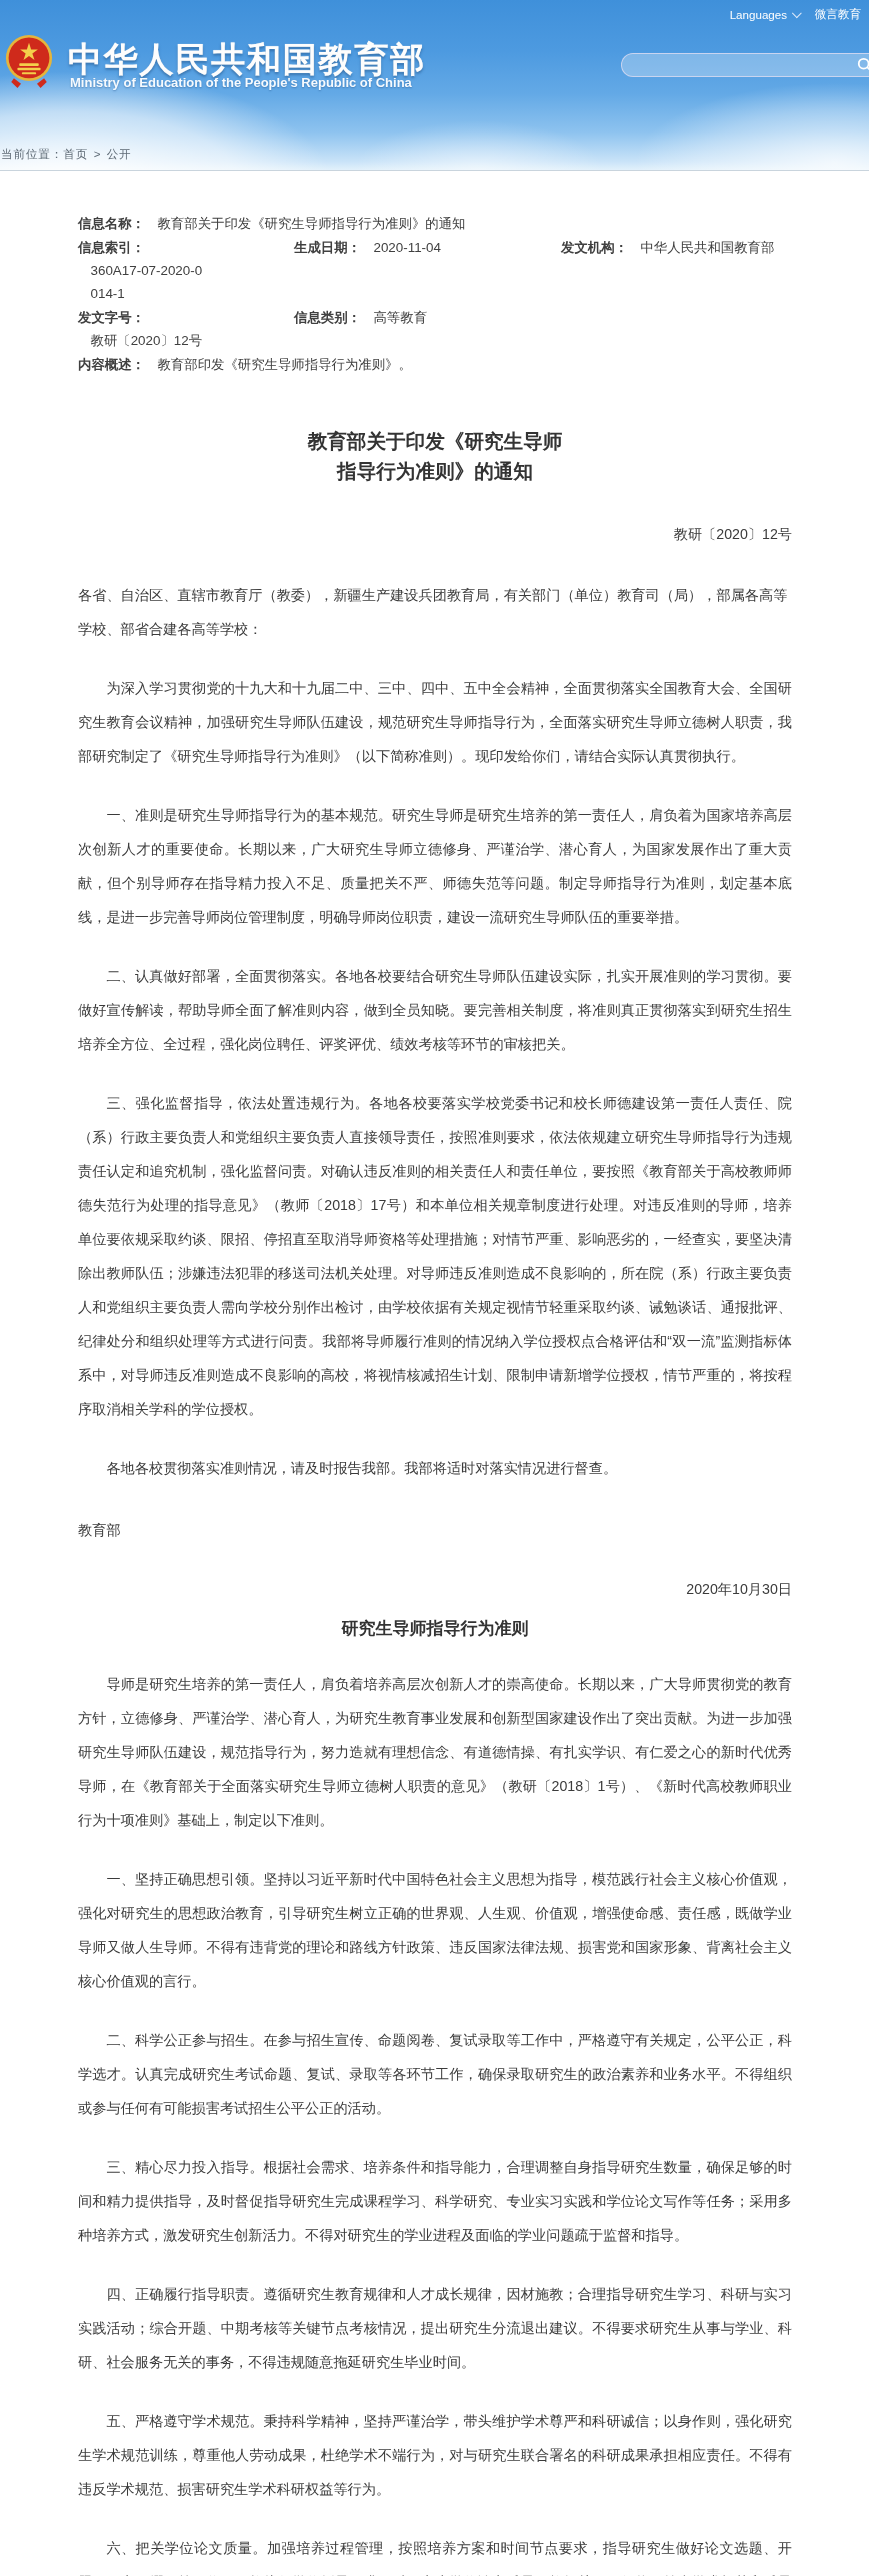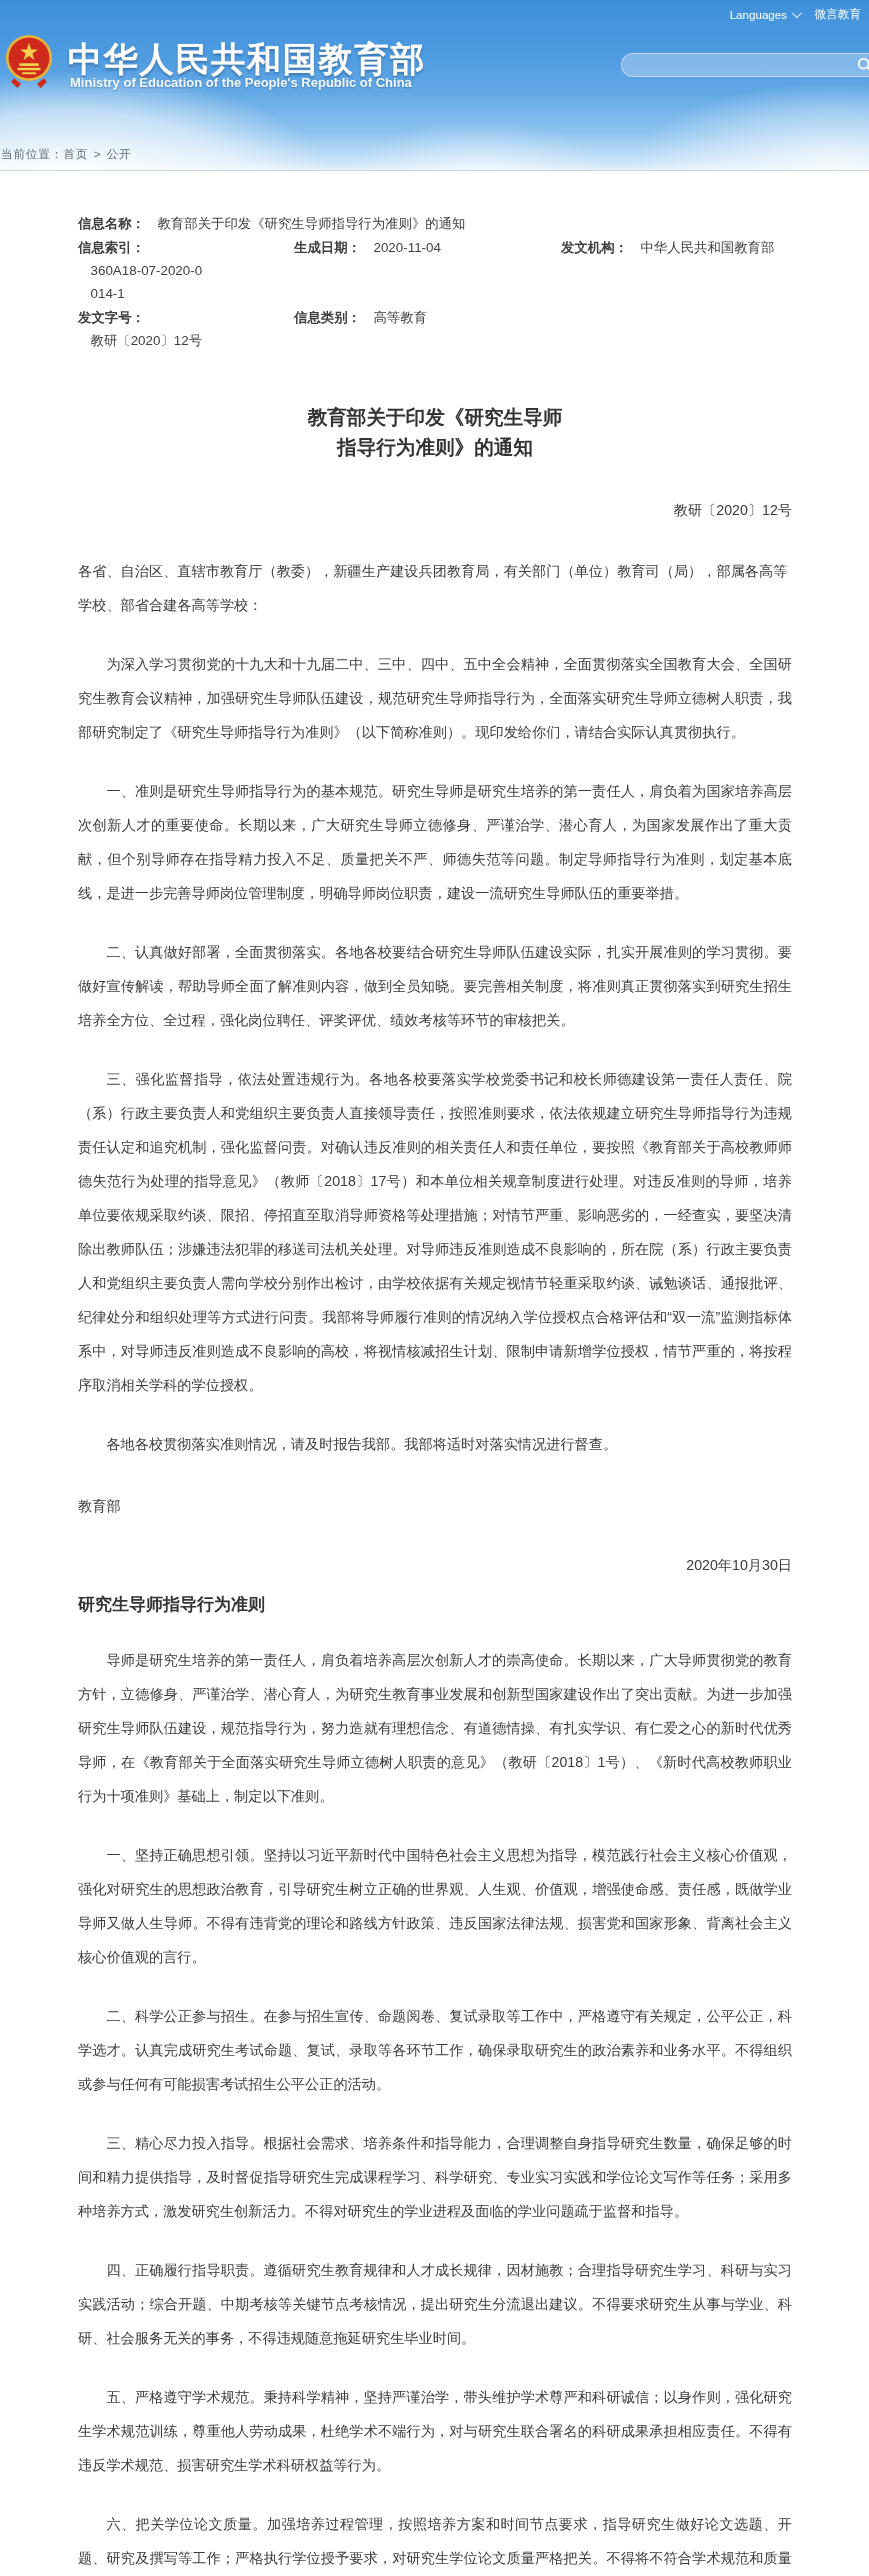--- a/index.html
+++ b/index.html
@@ -68,21 +68,21 @@
   .doc { padding:0 78px; font-size:14.2px; color:#3b3b3b; }
   .doc-title {
     margin-top:50px; text-align:center; font-size:19.6px; line-height:30px;
     font-weight:bold; color:#333;
   }
   .doc-no { margin-top:37px; text-align:right; line-height:23px; }
   .salutation { margin-top:32px; line-height:34px; }
   .para { text-indent:2em; line-height:34px; margin-top:25px; text-align:justify; }
   .sig-block { margin-top:34px; text-align:left; line-height:23px; }
   .sig-date { margin-top:36px; text-align:right; line-height:23px; }
-  .rules-title { margin-top:14.2px; text-align:left; font-weight:bold; font-size:17px; color:#333; line-height:27px; }
+  .rules-title { margin-top:14.2px; text-align:center; font-weight:bold; font-size:17px; color:#333; line-height:27px; }
 </style>
 </head>
 <body>
 
 <div class="masthead">
   <div class="top-links">
     <a class="top-link">
       <span>Languages</span>
       <span class="chev"></span>
     </a>
@@ -121,40 +121,44 @@
 </div>
 
 <div class="meta">
   <div class="meta-row">
     <span class="meta-label">信息名称：</span>
     <span class="meta-val">教育部关于印发《研究生导师指导行为准则》的通知</span>
   </div>
   <div class="meta-row">
     <div class="meta-col col-a">
       <span class="meta-label">信息索引：</span>
-      <span class="meta-val idx-val">360A18-07-2020-0014-1</span>
+      <span class="meta-val idx-val">360A17-07-2020-0014-1</span>
     </div>
     <div class="meta-col col-b">
       <span class="meta-label">生成日期：</span>
       <span class="meta-val">2020-11-04</span>
     </div>
     <div class="meta-col">
       <span class="meta-label">发文机构：</span>
       <span class="meta-val">中华人民共和国教育部</span>
     </div>
   </div>
   <div class="meta-row">
     <div class="meta-col col-a">
       <span class="meta-label">发文字号：</span>
       <span class="meta-val">教研〔2020〕12号</span>
     </div>
     <div class="meta-col">
       <span class="meta-label">信息类别：</span>
       <span class="meta-val">高等教育</span>
     </div>
+  </div>
+  <div class="meta-row">
+    <span class="meta-label">内容概述：</span>
+    <span class="meta-val">教育部印发《研究生导师指导行为准则》。</span>
   </div>
 </div>
 
 <div class="doc">
   <div class="doc-title">
     <div>教育部关于印发《研究生导师</div>
     <div>指导行为准则》的通知</div>
   </div>
 
   <div class="doc-no">教研〔2020〕12号</div>

